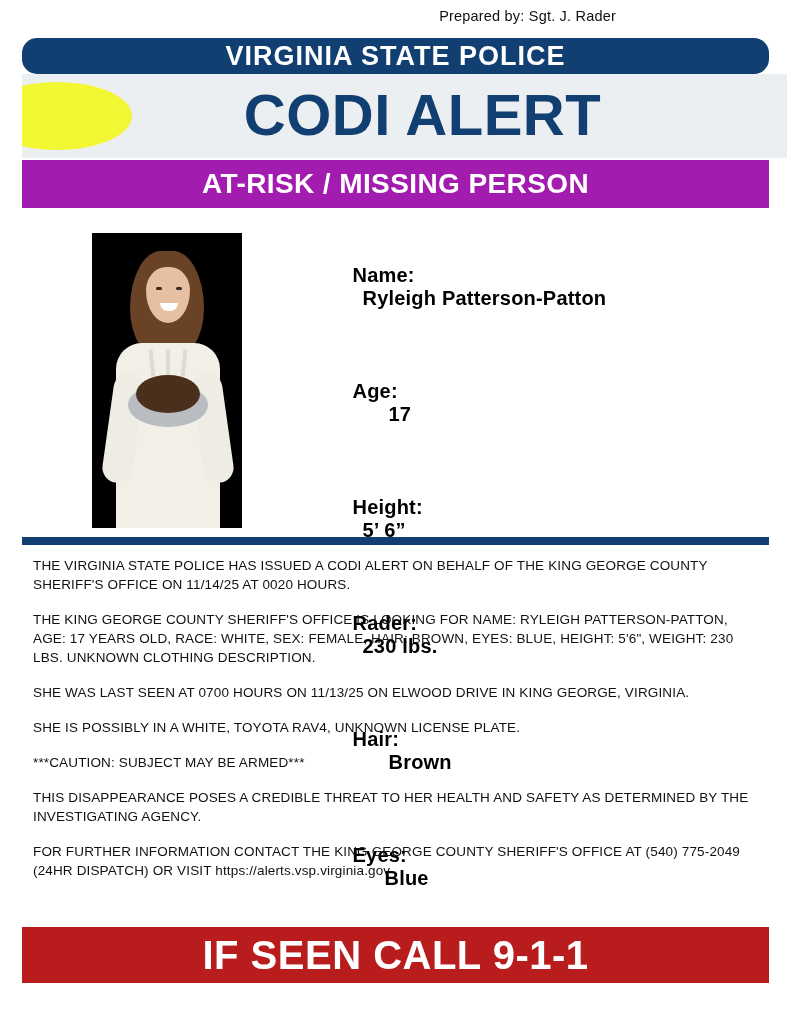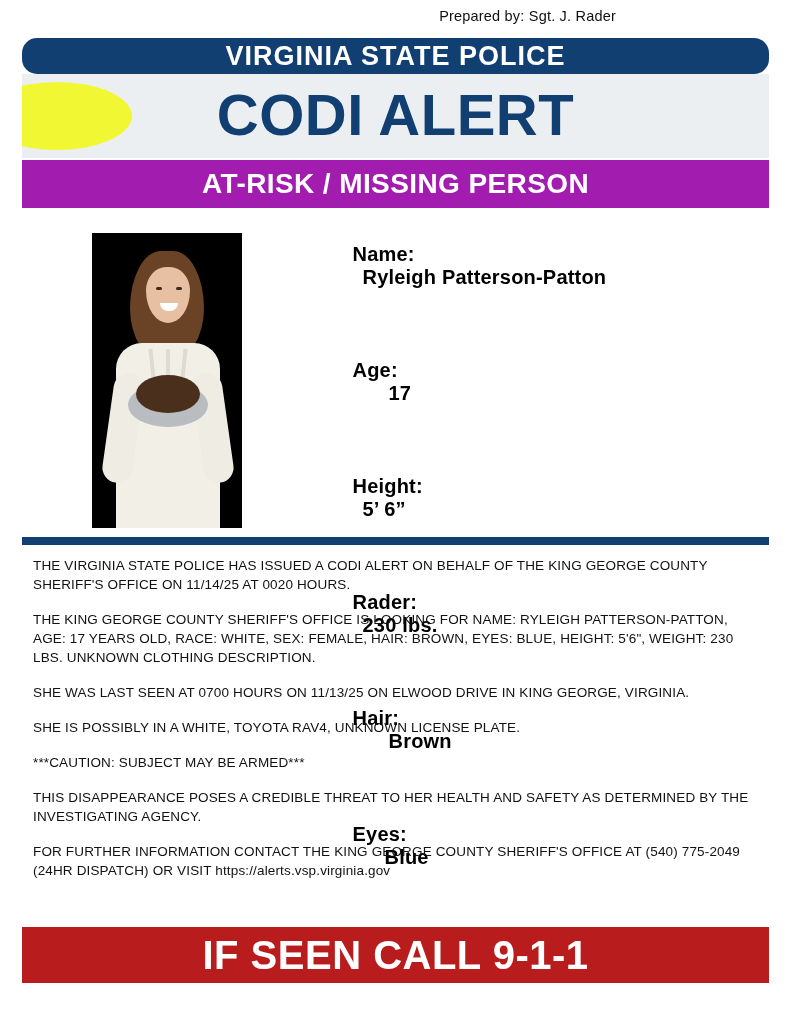--- a/index.html
+++ b/index.html
@@ -55,20 +55,21 @@
 
   
   .band-codi {
     position: absolute;
     top: 74px;
     left: 22px;
     width: 747px;
     height: 84px;
     background: #eceff1;
     overflow: hidden;
+    padding-left: 18px;
   }
   .yellow-blob {
     position: absolute;
     left: -40px;
     top: 8px;
     width: 150px;
     height: 68px;
     background: #f2f734;
     border-radius: 50%;
   }
@@ -204,21 +205,21 @@
     height: 30px;
     background: #dcdcd2;
     top: 116px;
   }
   .photo .candle1 { left: 58px; transform: rotate(-6deg); }
   .photo .candle2 { left: 74px; }
   .photo .candle3 { left: 90px; transform: rotate(6deg); }
 
   .details {
     position: absolute;
-    top: 220px;
+    top: 241px;
     left: 318px;
     width: 450px;
   }
   .detail-row {
     font-size: 20px;
     font-weight: bold;
     margin-bottom: 24px;
     letter-spacing: 0.2px;
     white-space: pre;
   }

